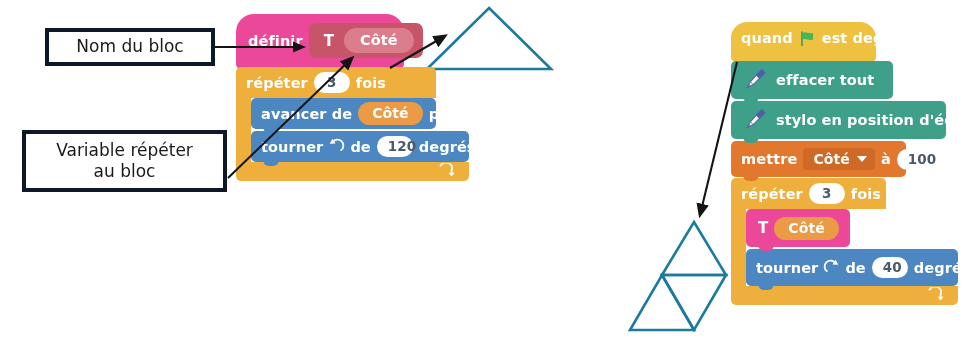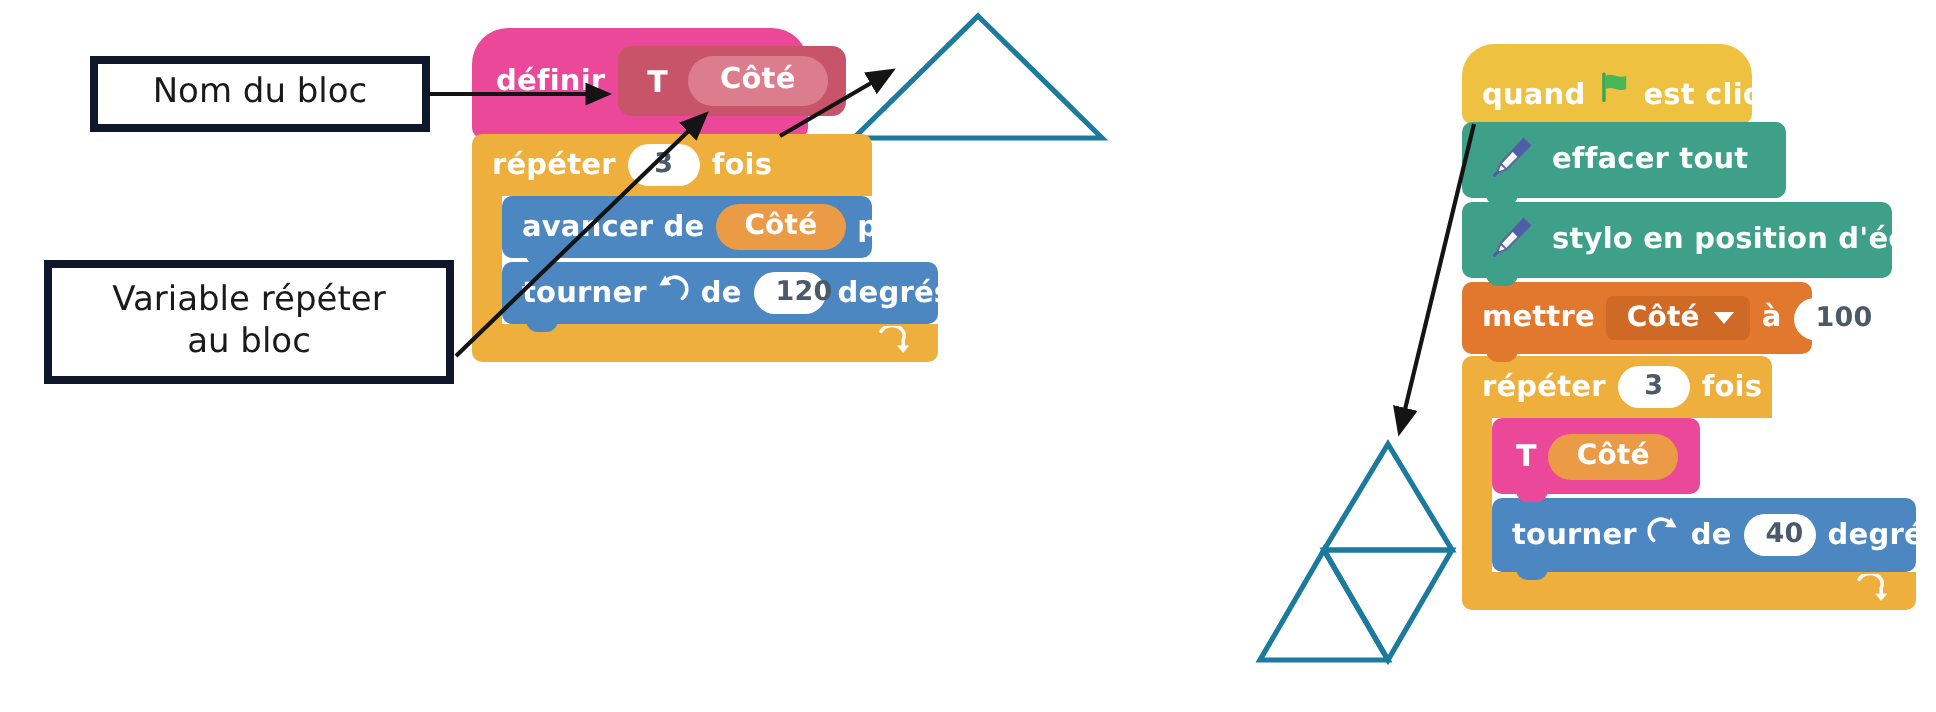--- a/index.html
+++ b/index.html
@@ -118,21 +118,21 @@
     height:19px;border-radius:0 0 5px 5px;background:#eeaf3c;
     display:flex;align-items:center;justify-content:flex-end;
     padding-right:14px;color:#ffffff;font-size:15px;
     position:relative;
   }
   .loop-arrow{font-size:16px;line-height:1;color:#ffffff;opacity:.95;}
 
   
   .hat{
     border-radius:16px 16px 5px 5px;
-    padding-top:8px;height:40px;align-items:flex-end;padding-bottom:6px;
+    padding-top:8px;height:40px;align-items:flex-start;padding-bottom:6px;
   }
   
   .definehat{
     border-radius:18px 18px 5px 5px;
     padding:9px 16px 11px 12px;height:auto;align-items:center;
   }
 
   .flag{display:inline-block;margin:0 6px;}
   .penicon{display:inline-block;margin-right:8px;margin-left:2px;}
   .turnicon{display:inline-block;margin:0 5px;}
@@ -216,21 +216,21 @@
   <div class="script" id="right-script" style="left:731px;top:22px;">
 
     <div class="blk c-events hat" style="width:145px;">
       <span>quand</span>
       <span class="flag">
         <svg width="17" height="17" viewBox="0 0 20 20">
           <path d="M3.5 2.5 L3.5 18" stroke="#3aa35a" stroke-width="2" stroke-linecap="round" fill="none"></path>
           <path d="M4.6 3.4 C8 1.2 12 5.4 16.6 3.4 L16.6 11.2 C12 13.2 8 9 4.6 11.2 Z" fill="#45b758"></path>
         </svg>
       </span>
-      <span>est cliqué</span>
+      <span>est degrés</span>
     </div>
 
     <div class="blk c-pen notch" style="width:162px;height:38px;margin-top:-1px;">
       <span class="penicon">
         <svg width="25" height="25" viewBox="0 0 26 26">
           <path d="M19.5 3.5 L23 7 L10.6 19.4 L5.6 21.4 L7.6 16.4 Z" fill="#ffffff" stroke="#5b6b9e" stroke-width="1.2" stroke-linejoin="round"></path>
           <path d="M19.5 3.5 L23 7 L16.8 13.2 L13.3 9.7 Z" fill="#4a5fa8"></path>
           <path d="M7.6 16.4 L10.6 19.4 L5.6 21.4 Z" fill="#ffffff" stroke="#5b6b9e" stroke-width="1"></path>
           <path d="M4.4 22.6 L6.2 20.8" stroke="#4a5fa8" stroke-width="1.6" stroke-linecap="round"></path>
         </svg>

